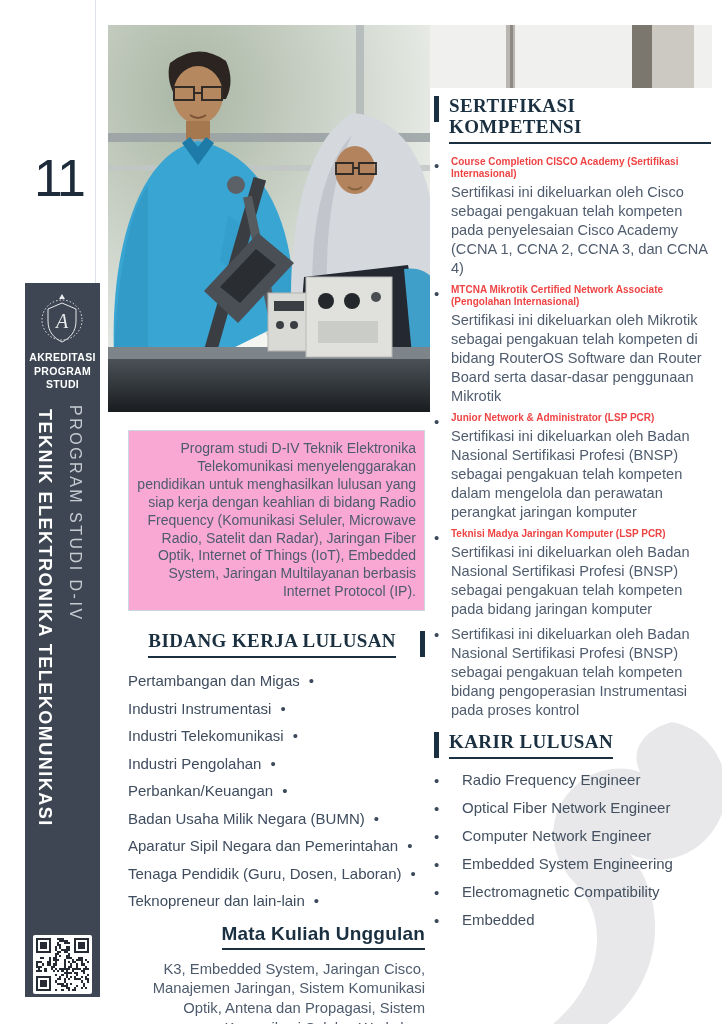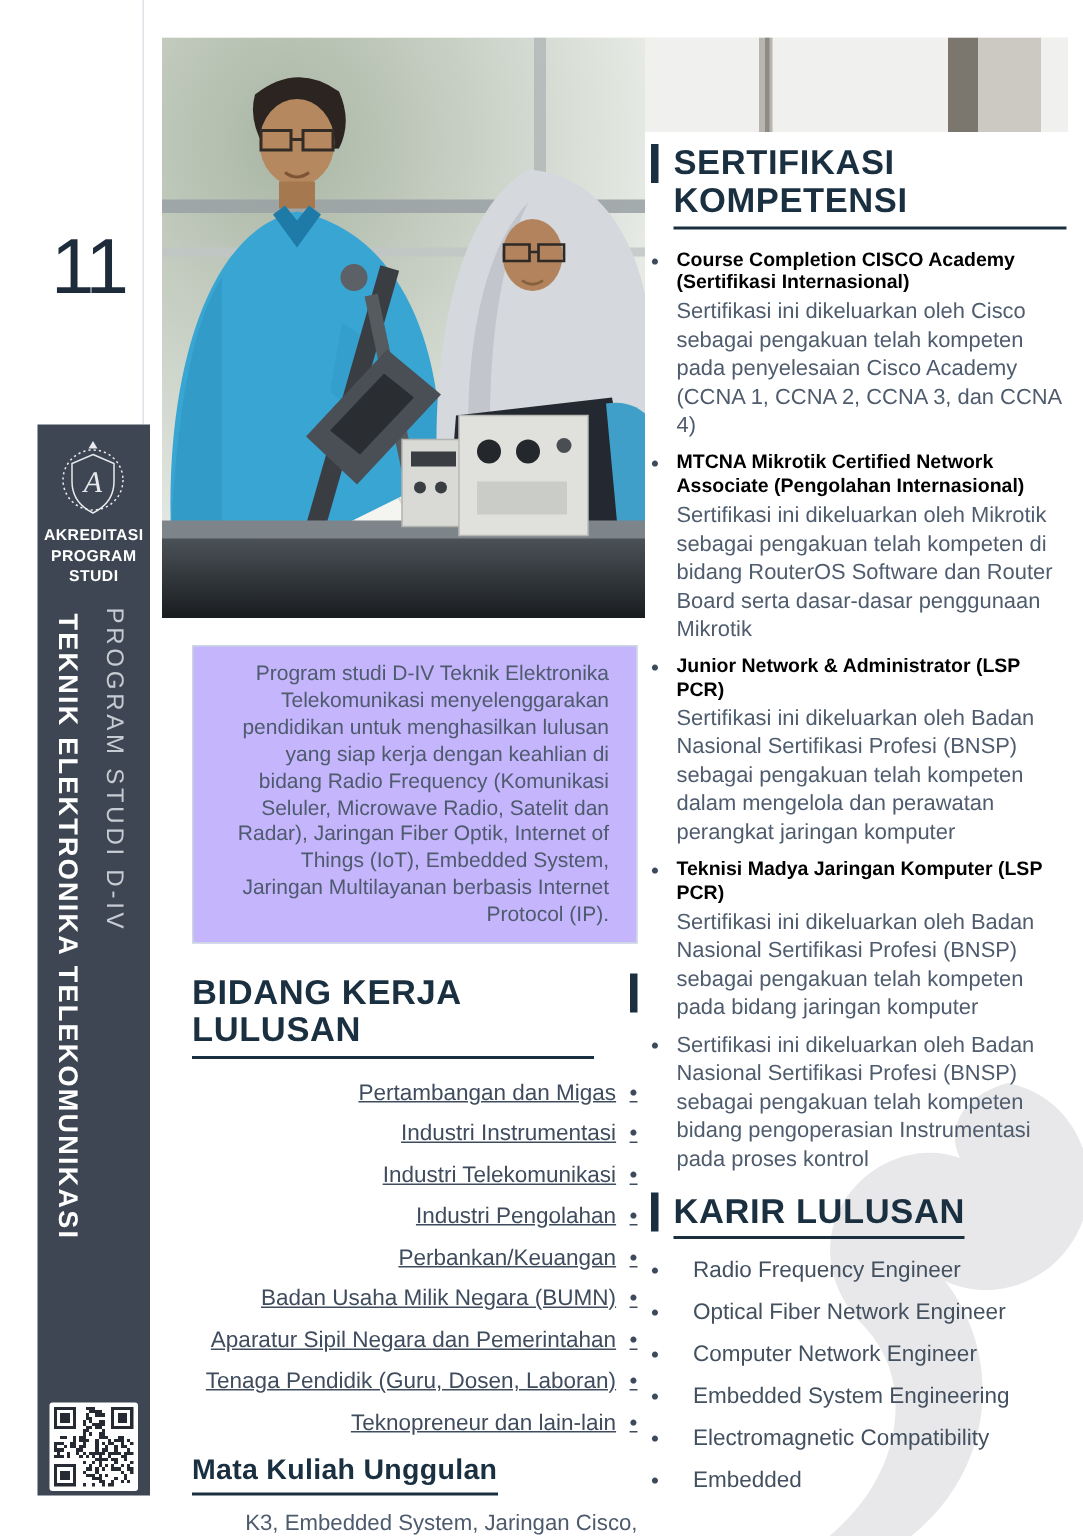--- a/index.html
+++ b/index.html
@@ -27,43 +27,43 @@
   .photo svg{display:block;}
   .photo-cover{left:430px;top:88px;width:292px;height:326px;background:#ffffff;z-index:2;}
 
   
   .watermark{left:482px;top:692px;z-index:1;}
 
   
   .h-row{display:flex;align-items:flex-start;gap:10px;margin-bottom:12px;}
   .h-row.right{justify-content:flex-end;gap:24px;}
   .h-bar{width:5px;height:26px;background:#1a3040;flex:none;}
-  .h-text{font-size:23px;font-weight:700;color:#1a3040;letter-spacing:0.4px;line-height:1.1;
-          border-bottom:2.5px solid #1a3040;padding-bottom:4px;}
-  .h-plain-wrap{text-align:left;margin:12px 0 10px 0;}
+  .h-text{font-size:19px;font-weight:700;color:#1a3040;letter-spacing:0.4px;line-height:1.1;
+          border-bottom:2.5px solid #1a3040;padding-bottom:4px;font-family:Liberation Serif, serif;}
+  .h-plain-wrap{text-align:right;margin:12px 0 10px 0;}
   .h-plain{display:inline-block;font-size:19px;font-weight:700;color:#1a3040;
            border-bottom:2.5px solid #1a3040;padding-bottom:3px;letter-spacing:0.2px;}
 
   
   .right-col{left:434px;top:96px;width:277px;z-index:3;}
   .cert-item{display:flex;margin-bottom:6px;}
   .blt{width:17px;flex:none;font-size:15px;color:#3c4a5c;line-height:1.3;}
   .cert-content{flex:1;}
-  .cert-title{font-size:13px;font-weight:700;color:#000000;line-height:1.22;margin-bottom:3px;}
+  .cert-title{font-size:10px;font-weight:700;color:#ef4444;line-height:1.22;margin-bottom:3px;}
   .cert-text{font-size:14.6px;color:#4f5c6e;line-height:1.3;}
   .karir-head{margin-top:12px;}
   .karir-item{display:flex;gap:11px;font-size:15px;color:#43505f;margin-bottom:8.5px;line-height:1.25;}
 
   
   .left-col{left:128px;top:430px;width:297px;z-index:3;}
-  .intro-box{border:1.2px solid #ccd8e0;padding:9px 18px;text-align:right;
-             font-size:14px;line-height:1.28;color:#4e5b6d;background:#c4b5fd;}
+  .intro-box{border:1.2px solid #ccd8e0;padding:9px 8px;text-align:right;
+             font-size:14px;line-height:1.28;color:#4e5b6d;background:#f9a8d4;}
   .bidang-head{margin-top:20px;margin-bottom:13px;}
-  .job{display:flex;justify-content:flex-end;align-items:baseline;gap:9px;
-       font-size:15px;color:#3f4c5e;margin-bottom:8px;line-height:1.05;text-decoration:underline;}
+  .job{display:flex;justify-content:flex-start;align-items:baseline;gap:9px;
+       font-size:15px;color:#3f4c5e;margin-bottom:8px;line-height:1.05;}
   .job .blt{width:auto;flex:none;}
   .mk-body{text-align:right;font-size:14.8px;line-height:1.33;color:#4e5b6d;}
 </style>
 </head>
 <body>
 
 <div class="abs photo">
   <svg width="604" height="387" viewBox="0 0 604 387">
     <defs>
       <radialGradient id="fol" cx="25%" cy="18%" r="75%">

